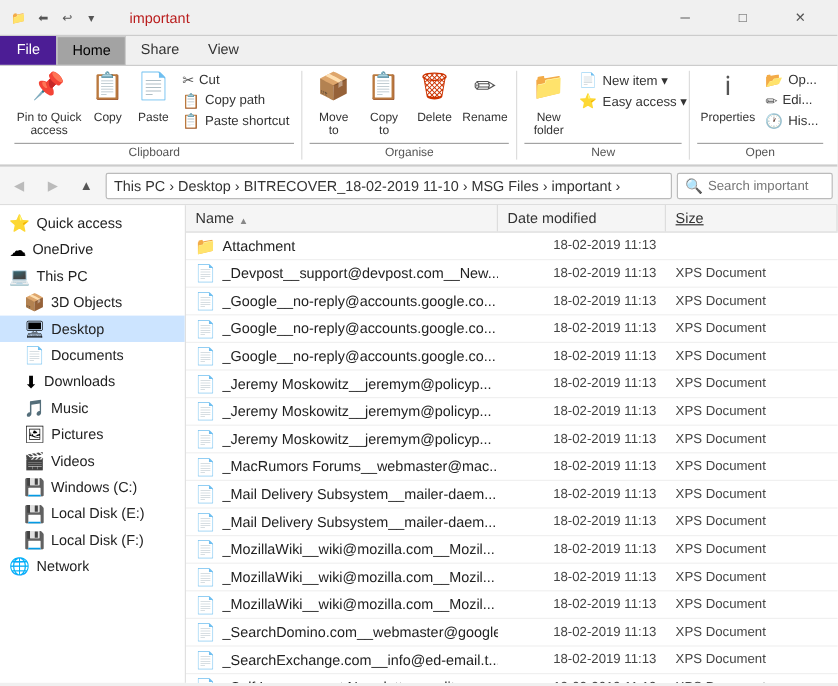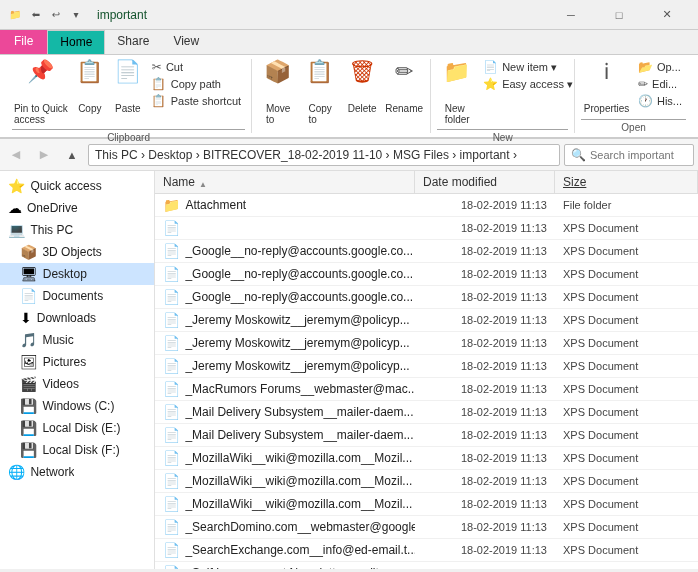--- a/index.html
+++ b/index.html
@@ -9,45 +9,45 @@
     .title-bar {
       height: 30px;
       background: #f0f0f0;
       display: flex;
       align-items: center;
       padding: 0 8px;
       border-bottom: 1px solid #ccc;
     }
     .title-bar-icons { display: flex; align-items: center; gap: 4px; }
     .title-bar-icon { width: 16px; height: 16px; display: flex; align-items: center; justify-content: center; font-size: 10px; color: #555; }
-    .title-bar-title { margin-left: 13px; font-size: 12px; color: #14532d; }
+    .title-bar-title { margin-left: 24px; font-size: 12px; color: #b91c1c; }
     .title-bar-controls { margin-left: auto; display: flex; gap: 2px; }
     .title-ctrl { width: 46px; height: 30px; display: flex; align-items: center; justify-content: center; font-size: 11px; color: #555; cursor: pointer; }
 
     
     .ribbon-tabs {
       display: flex;
       background: #f0f0f0;
       border-bottom: 1px solid #ccc;
     }
     .ribbon-tab {
       padding: 4px 12px;
       font-size: 12px;
       color: #333;
       cursor: pointer;
     }
     .ribbon-tab.active {
-      background: #14b8a6;
+      background: #a3a3a3;
       border: 1px solid #ccc;
       border-bottom: none;
       padding-bottom: 5px;
       color: #000;
     }
     .ribbon-tab.file {
-      background: #ec4899;
+      background: #4c1d95;
       color: white;
       padding: 4px 14px;
     }
 
     
     .ribbon {
       background: white;
       border-bottom: 2px solid #ccc;
       padding: 4px 6px;
       display: flex;
@@ -83,21 +83,21 @@
       display: flex;
       flex-direction: column;
       align-items: center;
       justify-content: flex-start;
       padding: 2px 6px;
       cursor: pointer;
       border-radius: 3px;
       min-width: 40px;
     }
     .ribbon-btn-icon { font-size: 22px; line-height: 1; color: #555; }
-    .ribbon-btn-label { font-size: 10px; color: #333; margin-top: 20px; white-space: nowrap; }
+    .ribbon-btn-label { font-size: 10px; color: #333; text-align: center; margin-top: 10px; white-space: nowrap; }
     .ribbon-btn-small {
       display: flex;
       align-items: center;
       gap: 4px;
       padding: 1px 4px;
       cursor: pointer;
       border-radius: 2px;
       white-space: nowrap;
     }
     .ribbon-btn-small-icon { font-size: 12px; color: #555; }
@@ -312,20 +312,21 @@
       </div>
       <div class="ribbon-btn">
         <span class="ribbon-btn-icon" style="color:#cc3300;">🗑</span>
         <span class="ribbon-btn-label">Delete</span>
       </div>
       <div class="ribbon-btn">
         <span class="ribbon-btn-icon">✏</span>
         <span class="ribbon-btn-label">Rename</span>
       </div>
     </div>
+    <div class="ribbon-group-label">Organise</div>
   </div>
 
   <div class="ribbon-group">
     <div class="ribbon-group-content">
       <div class="ribbon-btn">
         <span class="ribbon-btn-icon" style="color:#e8a020;">📁</span>
         <span class="ribbon-btn-label">New<br>folder</span>
       </div>
       <div class="ribbon-col">
         <div class="ribbon-btn-small">
@@ -454,26 +455,26 @@
         <span>Size</span>
       </div>
     </div>
 
   <div class="file-row">
       <div class="file-cell name">
         <span class="file-icon folder-icon-color">📁</span>
         <span>Attachment</span>
       </div>
       <div class="file-cell date">18-02-2019 11:13</div>
-      <div class="file-cell type">File folder</div>
-      <div class="file-cell size"></div>
-    </div>
-      <div class="file-row">
-      <div class="file-cell name">
-        <span class="file-icon xps-icon-color">📄</span>
+      <div class="file-cell size"></div>
+    </div>
+      <div class="file-row">
+      <div class="file-cell name">
+        <span class="file-icon xps-icon-color">📄</span>
+        <span>_Devpost__support@devpost.com__New...</span>
       </div>
       <div class="file-cell date">18-02-2019 11:13</div>
       <div class="file-cell type">XPS Document</div>
       <div class="file-cell size"></div>
     </div>
       <div class="file-row">
       <div class="file-cell name">
         <span class="file-icon xps-icon-color">📄</span>
         <span>_Google__no-reply@accounts.google.co...</span>
       </div>

